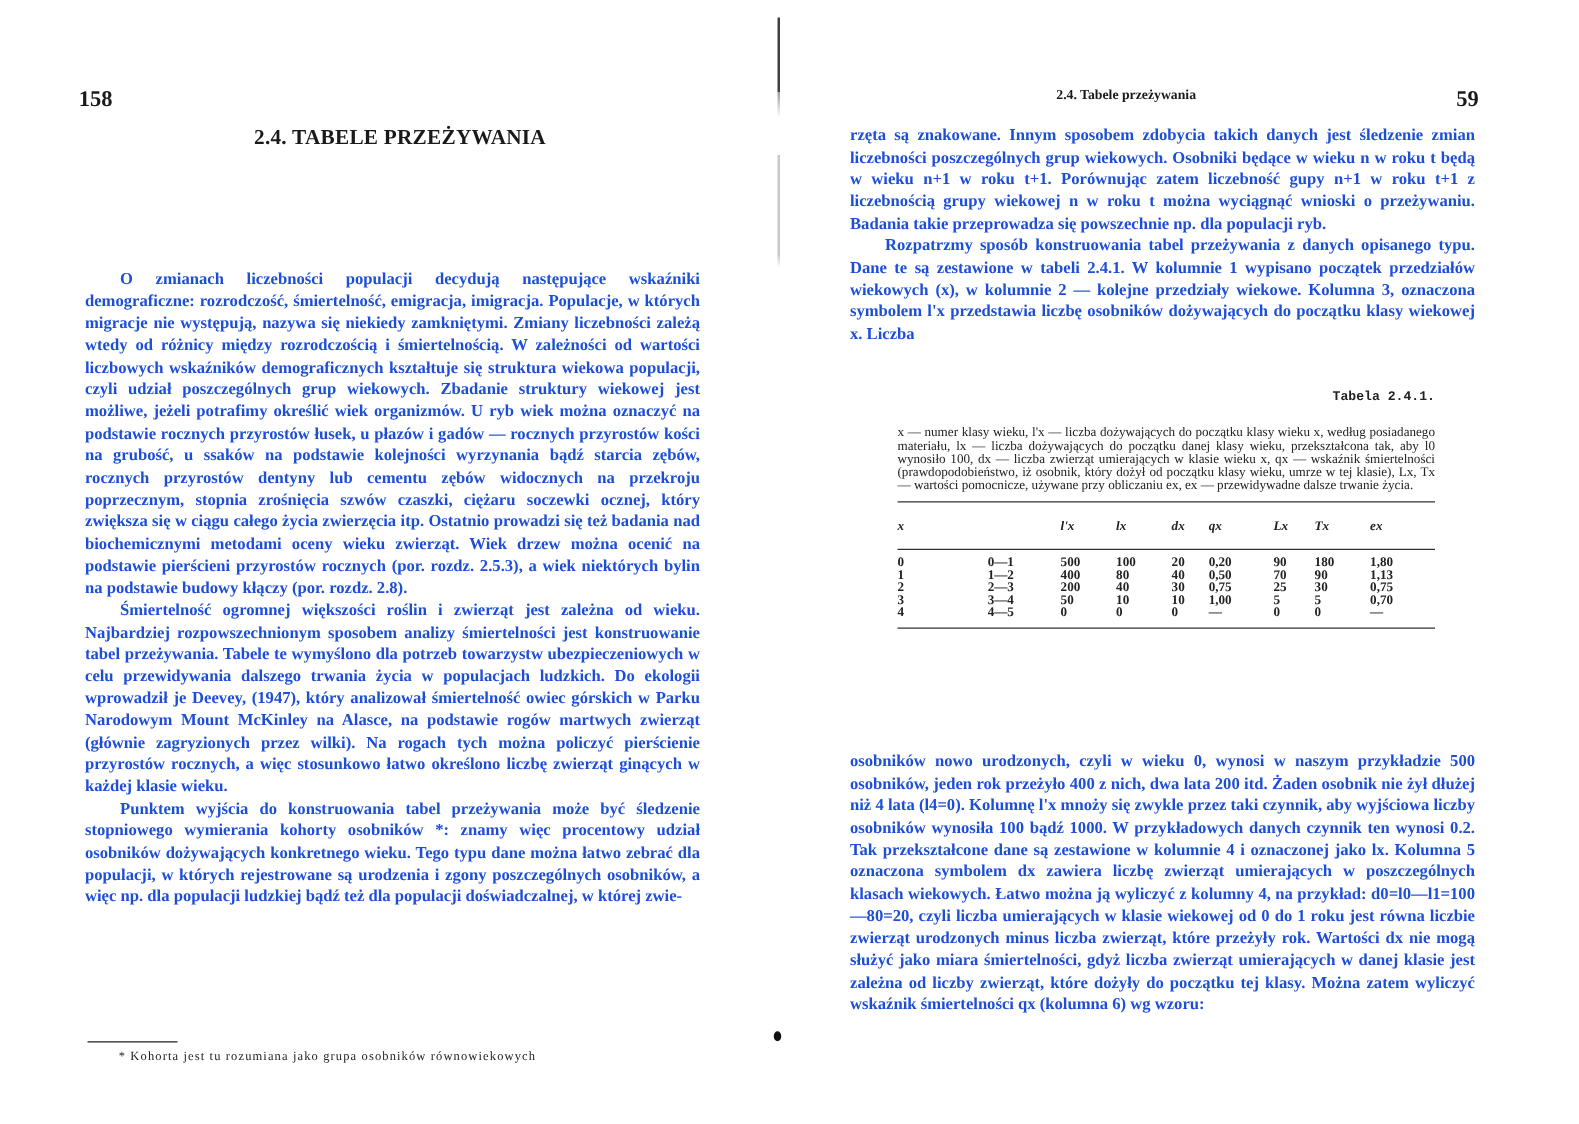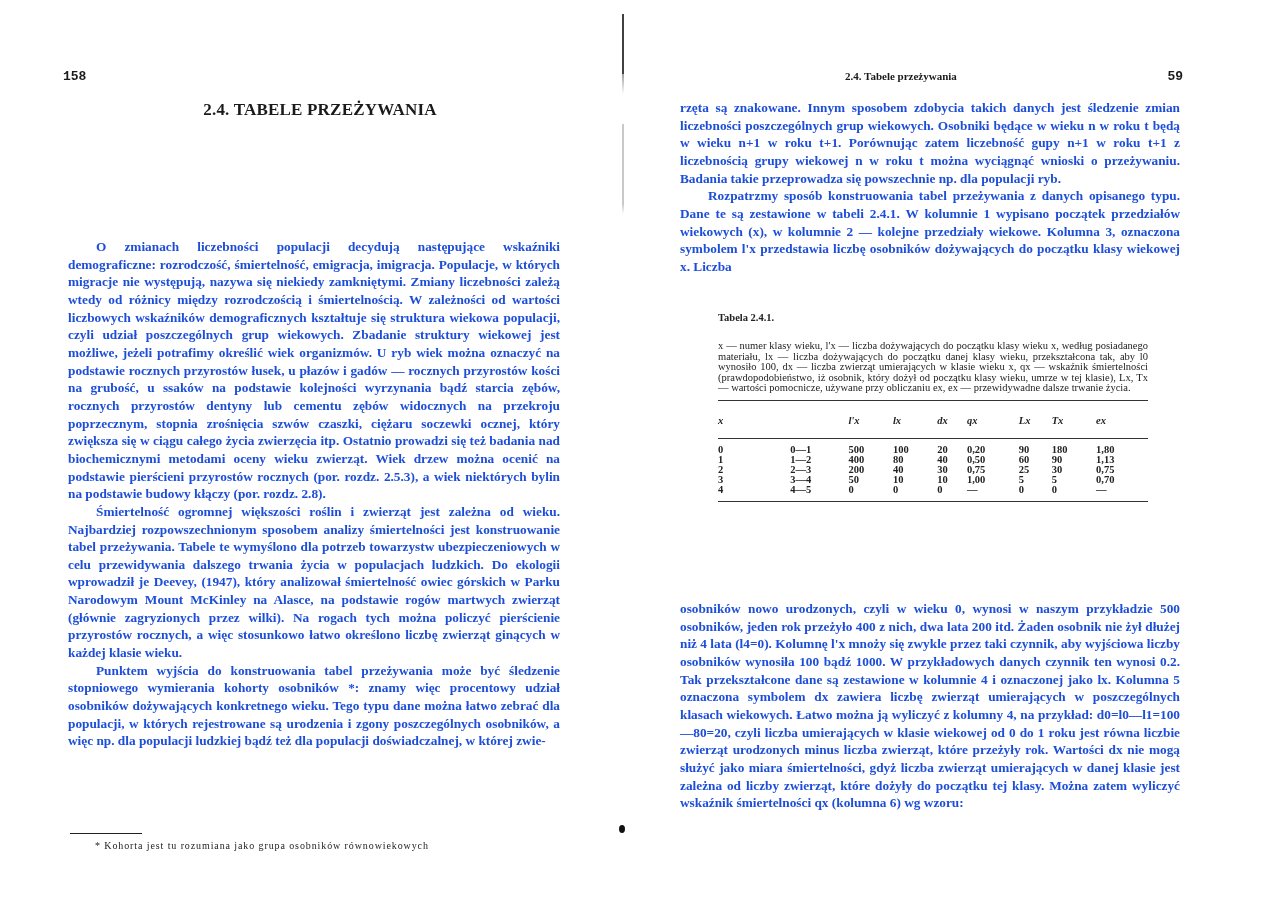--- a/index.html
+++ b/index.html
@@ -5,44 +5,44 @@
   html, body { margin: 0; padding: 0; background: #ffffff; }
   body { width: 1263px; height: 899px; position: relative; overflow: hidden;
          font-family: "DejaVu Serif", "Liberation Serif", serif; color: #1a1a1a; }
   .page { position: absolute; top: 0; height: 899px; }
   .page-left { left: 0; width: 620px; }
   .page-right { left: 625px; width: 638px; }
   .gutter { position: absolute; left: 622px; top: 14px; width: 2px; height: 800px;
             background: linear-gradient(#111 0, #111 60px, #888 60px, transparent 80px, transparent 110px, #bbb 110px, #bbb 190px, transparent 200px); opacity: .8; }
   .gutter-dot { position: absolute; left: 619px; top: 825px; width: 6px; height: 8px; border-radius: 50%; background: #111; }
 
-  .folio { position: absolute; top: 69px; font-family: Liberation Mono, monospace; font-weight: bold; font-size: 13px; }
+  .folio { position: absolute; top: 69px; font-family: Liberation Serif, serif; font-weight: bold; font-size: 18px; }
   .folio-left { left: 63px; }
   .folio-right { right: 80px; }
   .running-head { position: absolute; top: 70px; left: 220px; font-family: "Liberation Serif", serif; font-weight: bold; font-size: 11px; }
 
   .chapter-title { position: absolute; top: 100px; left: 60px; width: 520px; text-align: center;
                    font-family: "Liberation Serif", serif; font-weight: bold; font-size: 17px; letter-spacing: .2px; }
   .author { position: absolute; top: 173px; left: 60px; width: 520px; text-align: center;
             font-family: "Liberation Serif", serif; font-weight: bold; font-size: 13px; }
 
   .body-text { position: absolute; font-family: "Liberation Serif", serif; font-size: 13.3px; line-height: 17.65px;
                text-align: justify; font-weight: bold; color: #1d4ed8; }
   .body-text p { margin: 0; text-indent: 28px; }
   .body-text p.noindent { text-indent: 0; }
-  .left-body { top: 214px; left: 68px; width: 492px; margin-top: 24px; }
+  .left-body { top: 214px; left: 68px; width: 492px; }
 
   .footnote-rule { position: absolute; top: 833px; left: 70px; width: 72px; height: 1px; background: #222; }
   .footnote { position: absolute; top: 840px; left: 95px; font-family: "Liberation Serif", serif; font-size: 10px; letter-spacing: .9px; color: #222; }
 
   .right-body-top { top: 99px; left: 55px; width: 500px; }
   .right-body-bottom { top: 600px; left: 55px; width: 500px; }
 
   .table-block { position: absolute; top: 312px; left: 93px; width: 430px; font-family: "Liberation Serif", serif; color: #222; }
-  .table-label { text-align: left; font-weight: bold; font-size: 10.5px; margin-bottom: 18px; }
+  .table-label { text-align: right; font-weight: bold; font-size: 10.5px; margin-bottom: 18px; font-family: Liberation Mono, monospace; }
   .table-caption { text-align: justify; font-size: 10.5px; line-height: 11px; font-weight: bold; text-align-last: center; }
   .table-legend { margin-top: 6px; text-align: justify; font-size: 10.5px; line-height: 10.6px; font-weight: normal; }
   .rule { height: 1px; background: #333; width: 100%; }
   .rule.top { margin-top: 6px; }
   table.life { width: 100%; border-collapse: collapse; font-size: 10.5px; font-weight: bold; }
   table.life th { font-style: italic; font-weight: bold; padding: 14px 0 12px 0; text-align: left; }
   table.life th:first-child, table.life td:first-child { text-align: left; }
   table.life th:nth-child(2), table.life td:nth-child(2) { text-align: center; padding-left: 20px; }
   table.life td { padding: 0; line-height: 10px; }
   table.life tbody tr:first-child td { padding-top: 6px; }
@@ -111,21 +111,21 @@
             <td>180</td>
             <td>1,80</td>
           </tr>
           <tr>
             <td>1</td>
             <td>1—2</td>
             <td>400</td>
             <td>80</td>
             <td>40</td>
             <td>0,50</td>
-            <td>60</td>
+            <td>70</td>
             <td>90</td>
             <td>1,13</td>
           </tr>
           <tr>
             <td>2</td>
             <td>2—3</td>
             <td>200</td>
             <td>40</td>
             <td>30</td>
             <td>0,75</td>

